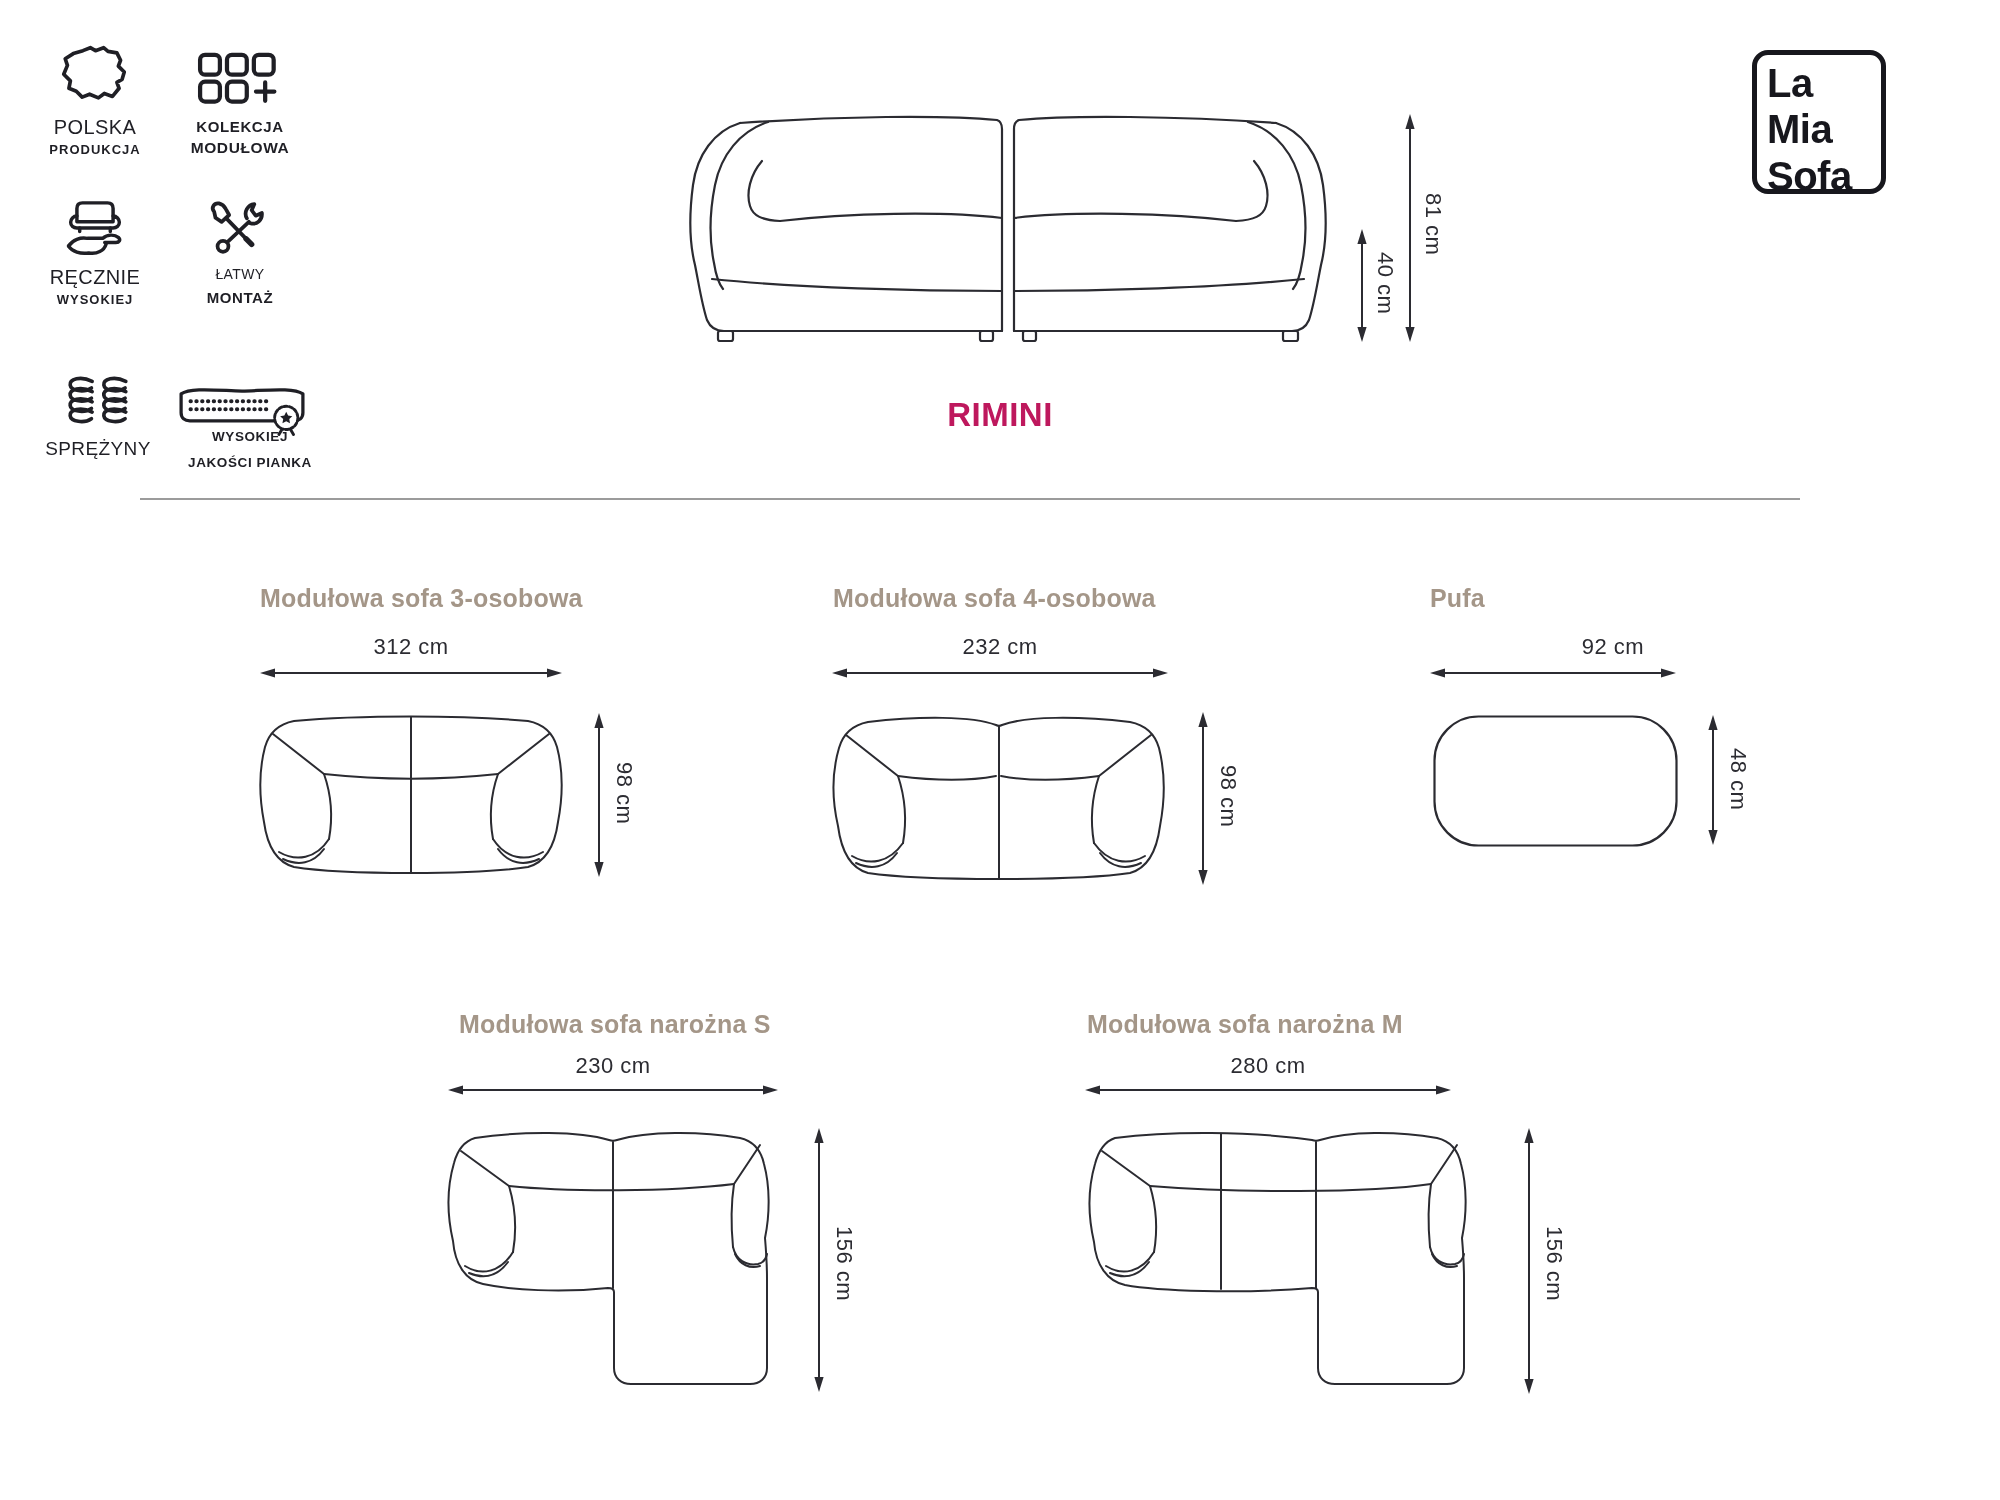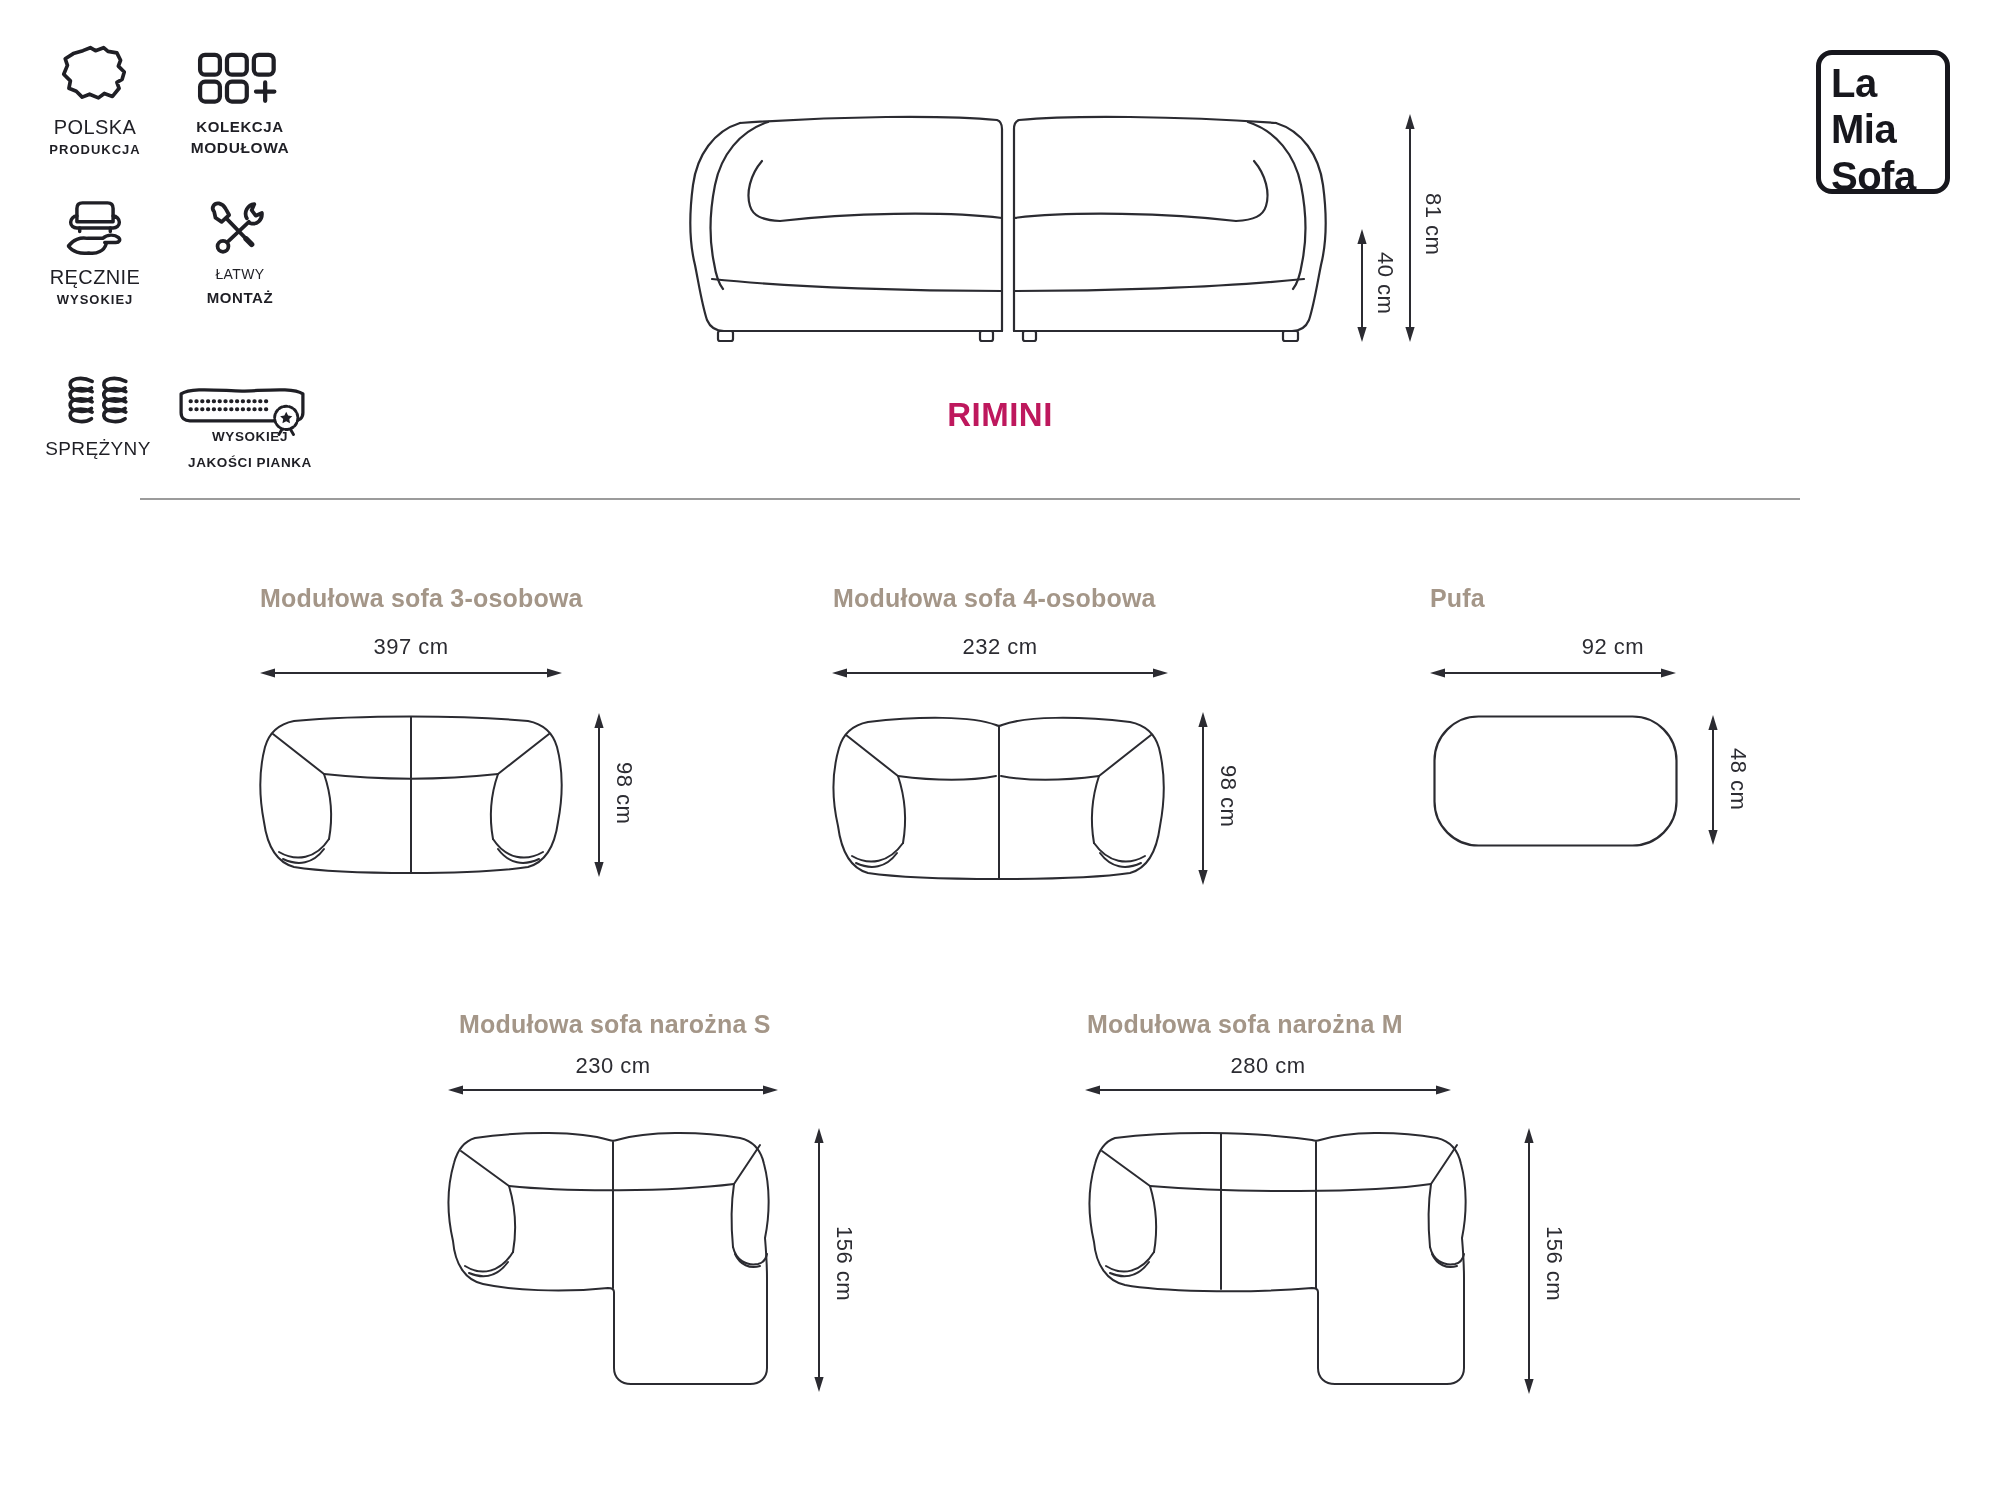--- a/index.html
+++ b/index.html
@@ -10,21 +10,21 @@
   }
   .abs{position:absolute}
   svg{display:block}
   .badge-label{position:absolute;text-align:center;color:#1f1f25}
   .b-main{font-size:20px;font-weight:400;letter-spacing:.4px}
   .b-main-sm{font-size:15.5px;font-weight:800;letter-spacing:.6px}
   .b-mid{font-size:15px;font-weight:600;letter-spacing:.6px}
   .b-sub{font-size:13px;font-weight:600;letter-spacing:1px}
   .b-sub-b{font-size:13.5px;font-weight:700;letter-spacing:.6px}
   .logo-box{
-    position:absolute;left:1816px;top:50px;width:134px;height:144px;
+    position:absolute;left:1752px;top:50px;width:134px;height:144px;
     border:5px solid #17171d;border-radius:16px;box-sizing:border-box;
     padding:5px 0 0 10px;line-height:1.16;font-size:40px;font-weight:800;
     letter-spacing:-.5px;color:#17171d;
   }
   .model-name{
     position:absolute;left:850px;top:396px;width:300px;text-align:center;
     font-size:33px;font-weight:800;letter-spacing:.5px;color:#be185d;
   }
   .divider{position:absolute;left:140px;top:498px;width:1660px;height:2px;background:#9b9b9b}
   .variant-title{
@@ -142,21 +142,21 @@
   <path d="M7,0 L2.4,15 L11.6,15 Z" fill="#2b2b31"></path>
   <path d="M7,228 L2.4,213 L11.6,213 Z" fill="#2b2b31"></path>
 </svg>
 <div class="vlabel" style="left:1420px;top:193px">81 cm</div>
 
 <div class="model-name">RIMINI</div>
 
 <div class="divider"></div>
 
 <div class="variant-title" style="left:260px;top:584px">Modułowa sofa 3-osobowa</div>
-<div class="hlabel" style="left:260px;top:634px;width:302px">397 cm</div>
+<div class="hlabel" style="left:260px;top:634px;width:302px">312 cm</div>
 <svg class="abs" style="left:260px;top:666px" width="302" height="14" viewBox="0 0 302 14">
   <line x1="12" y1="7" x2="290" y2="7" stroke="#2b2b31" stroke-width="2"></line>
   <path d="M0,7 L15,2.4 L15,11.6 Z" fill="#2b2b31"></path>
   <path d="M302,7 L287,2.4 L287,11.6 Z" fill="#2b2b31"></path>
 </svg>
 <svg class="abs" style="left:258px;top:712px" width="306" height="166" viewBox="0 0 306 166">
   <g class="line-art" stroke-width="2">
     <path d="M 36 9 C 100 3, 206 3, 270 9 C 285 12, 295 21, 299 35 C 305 58, 305 84, 300 110 C 297 132, 288 150, 270 155 C 220 163, 86 163, 36 155 C 18 150, 9 132, 6 110 C 1 84, 1 58, 7 35 C 11 21, 21 12, 36 9 Z"></path>
     <path d="M 153 5 L 153 161"></path>
     <path d="M 15 22 L 66 62"></path>

